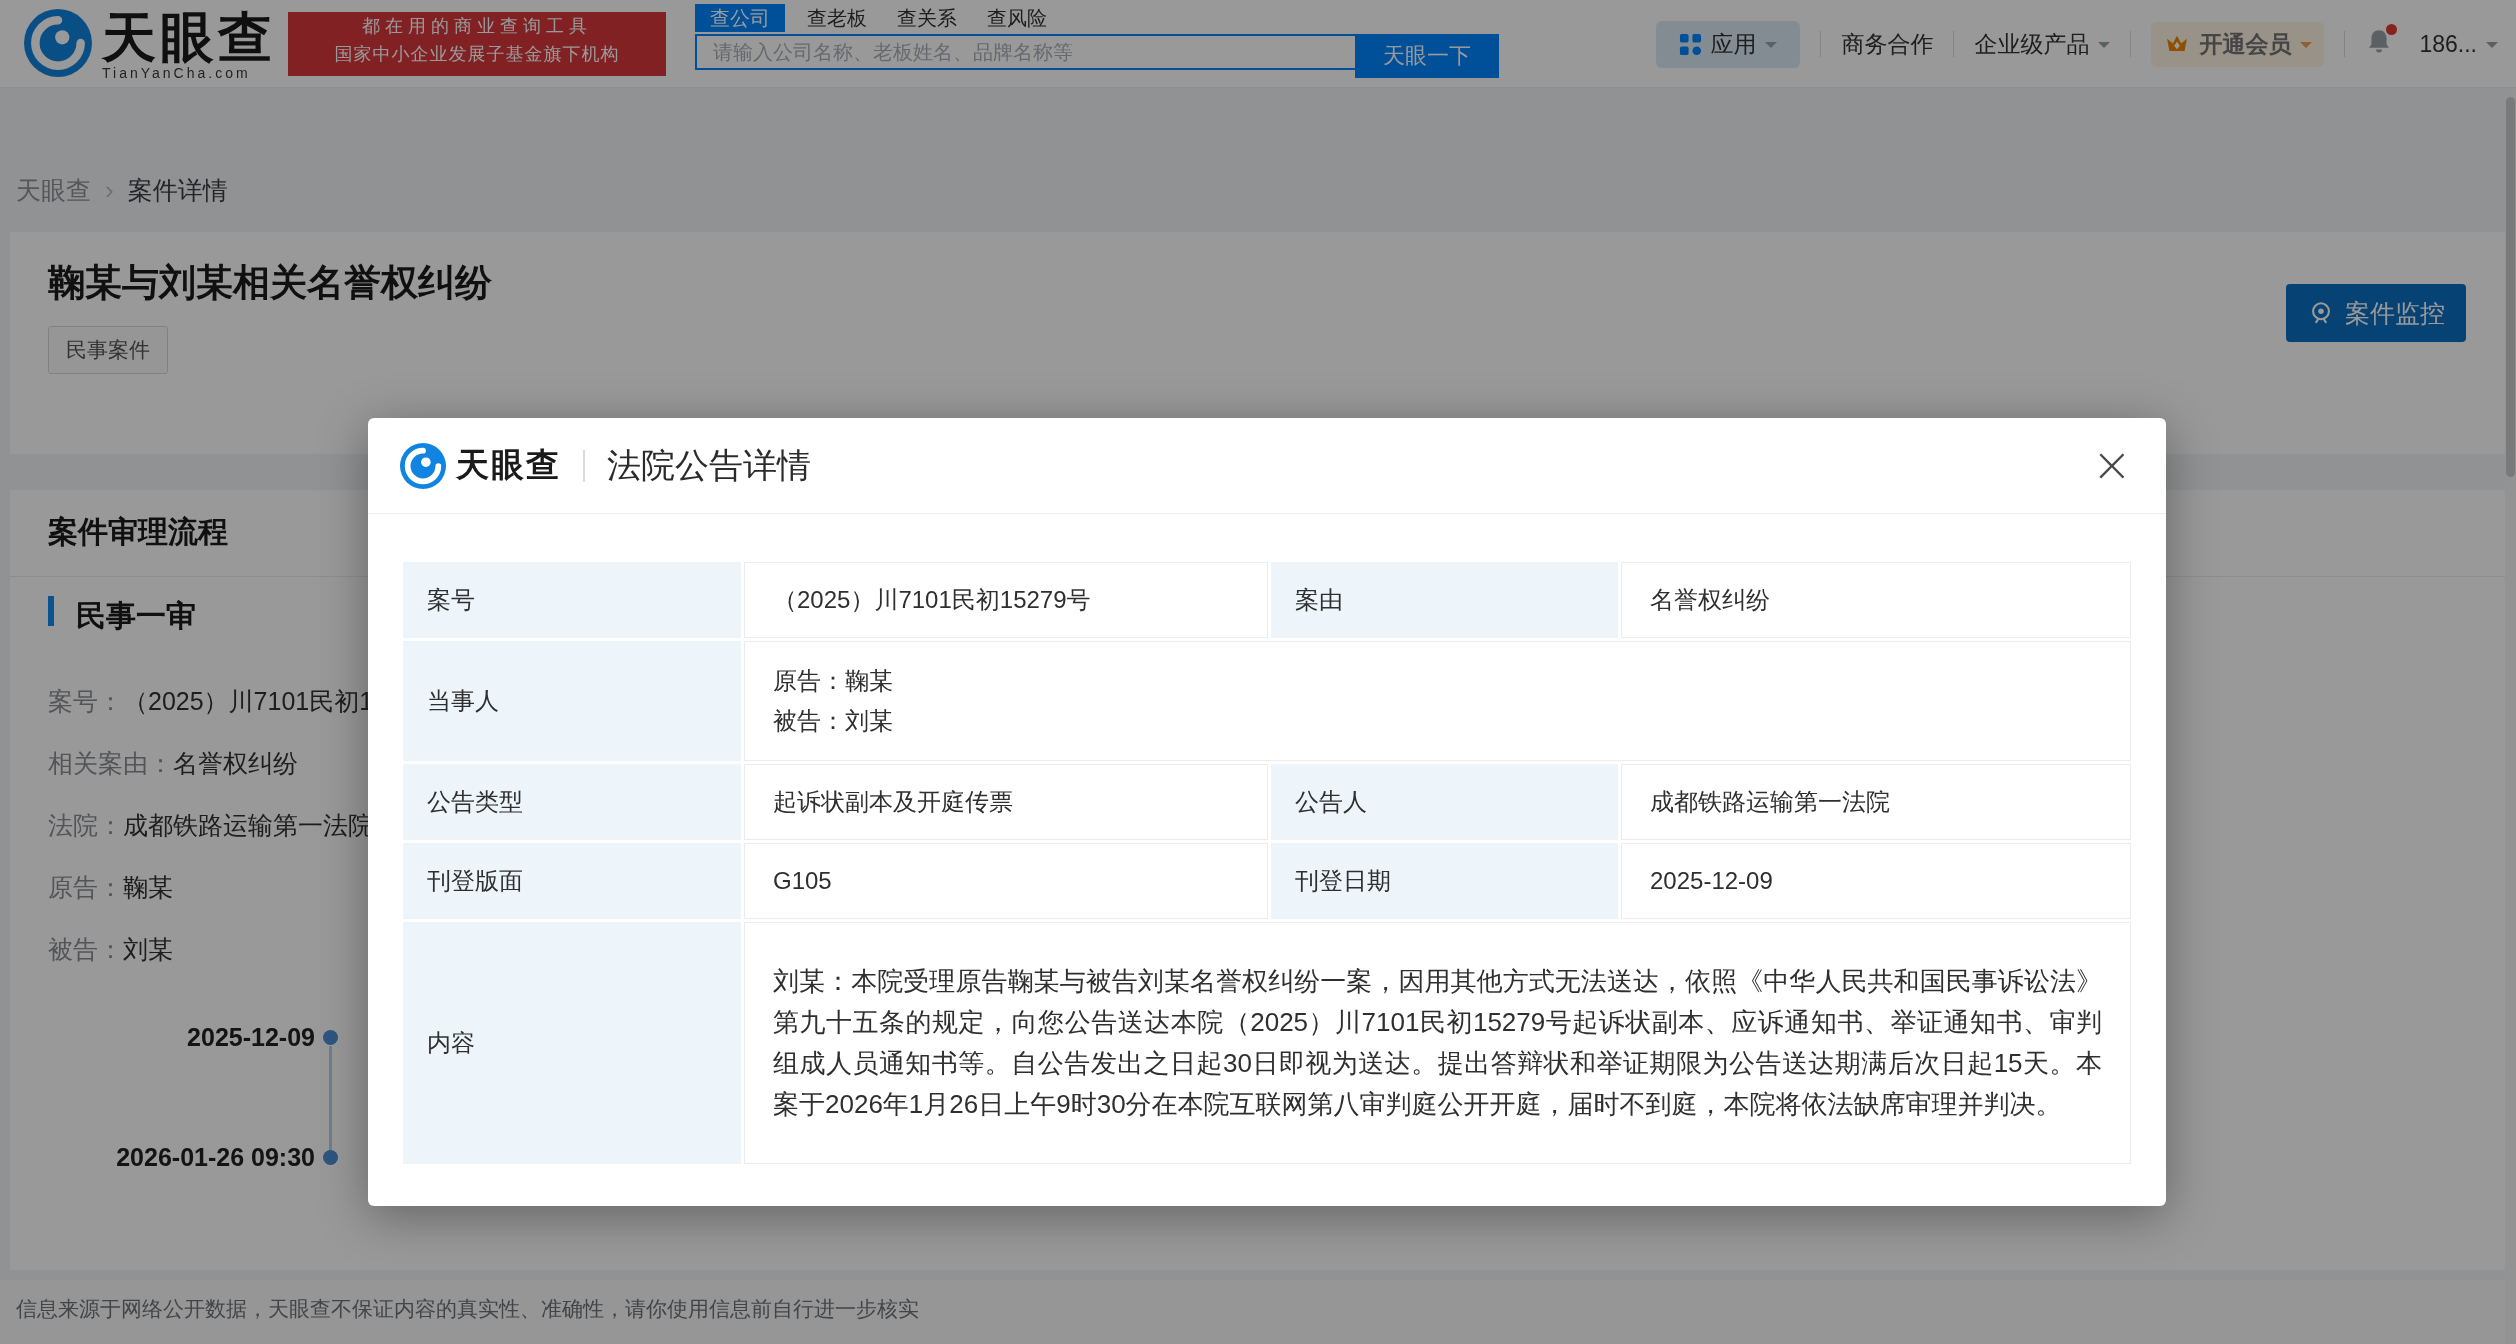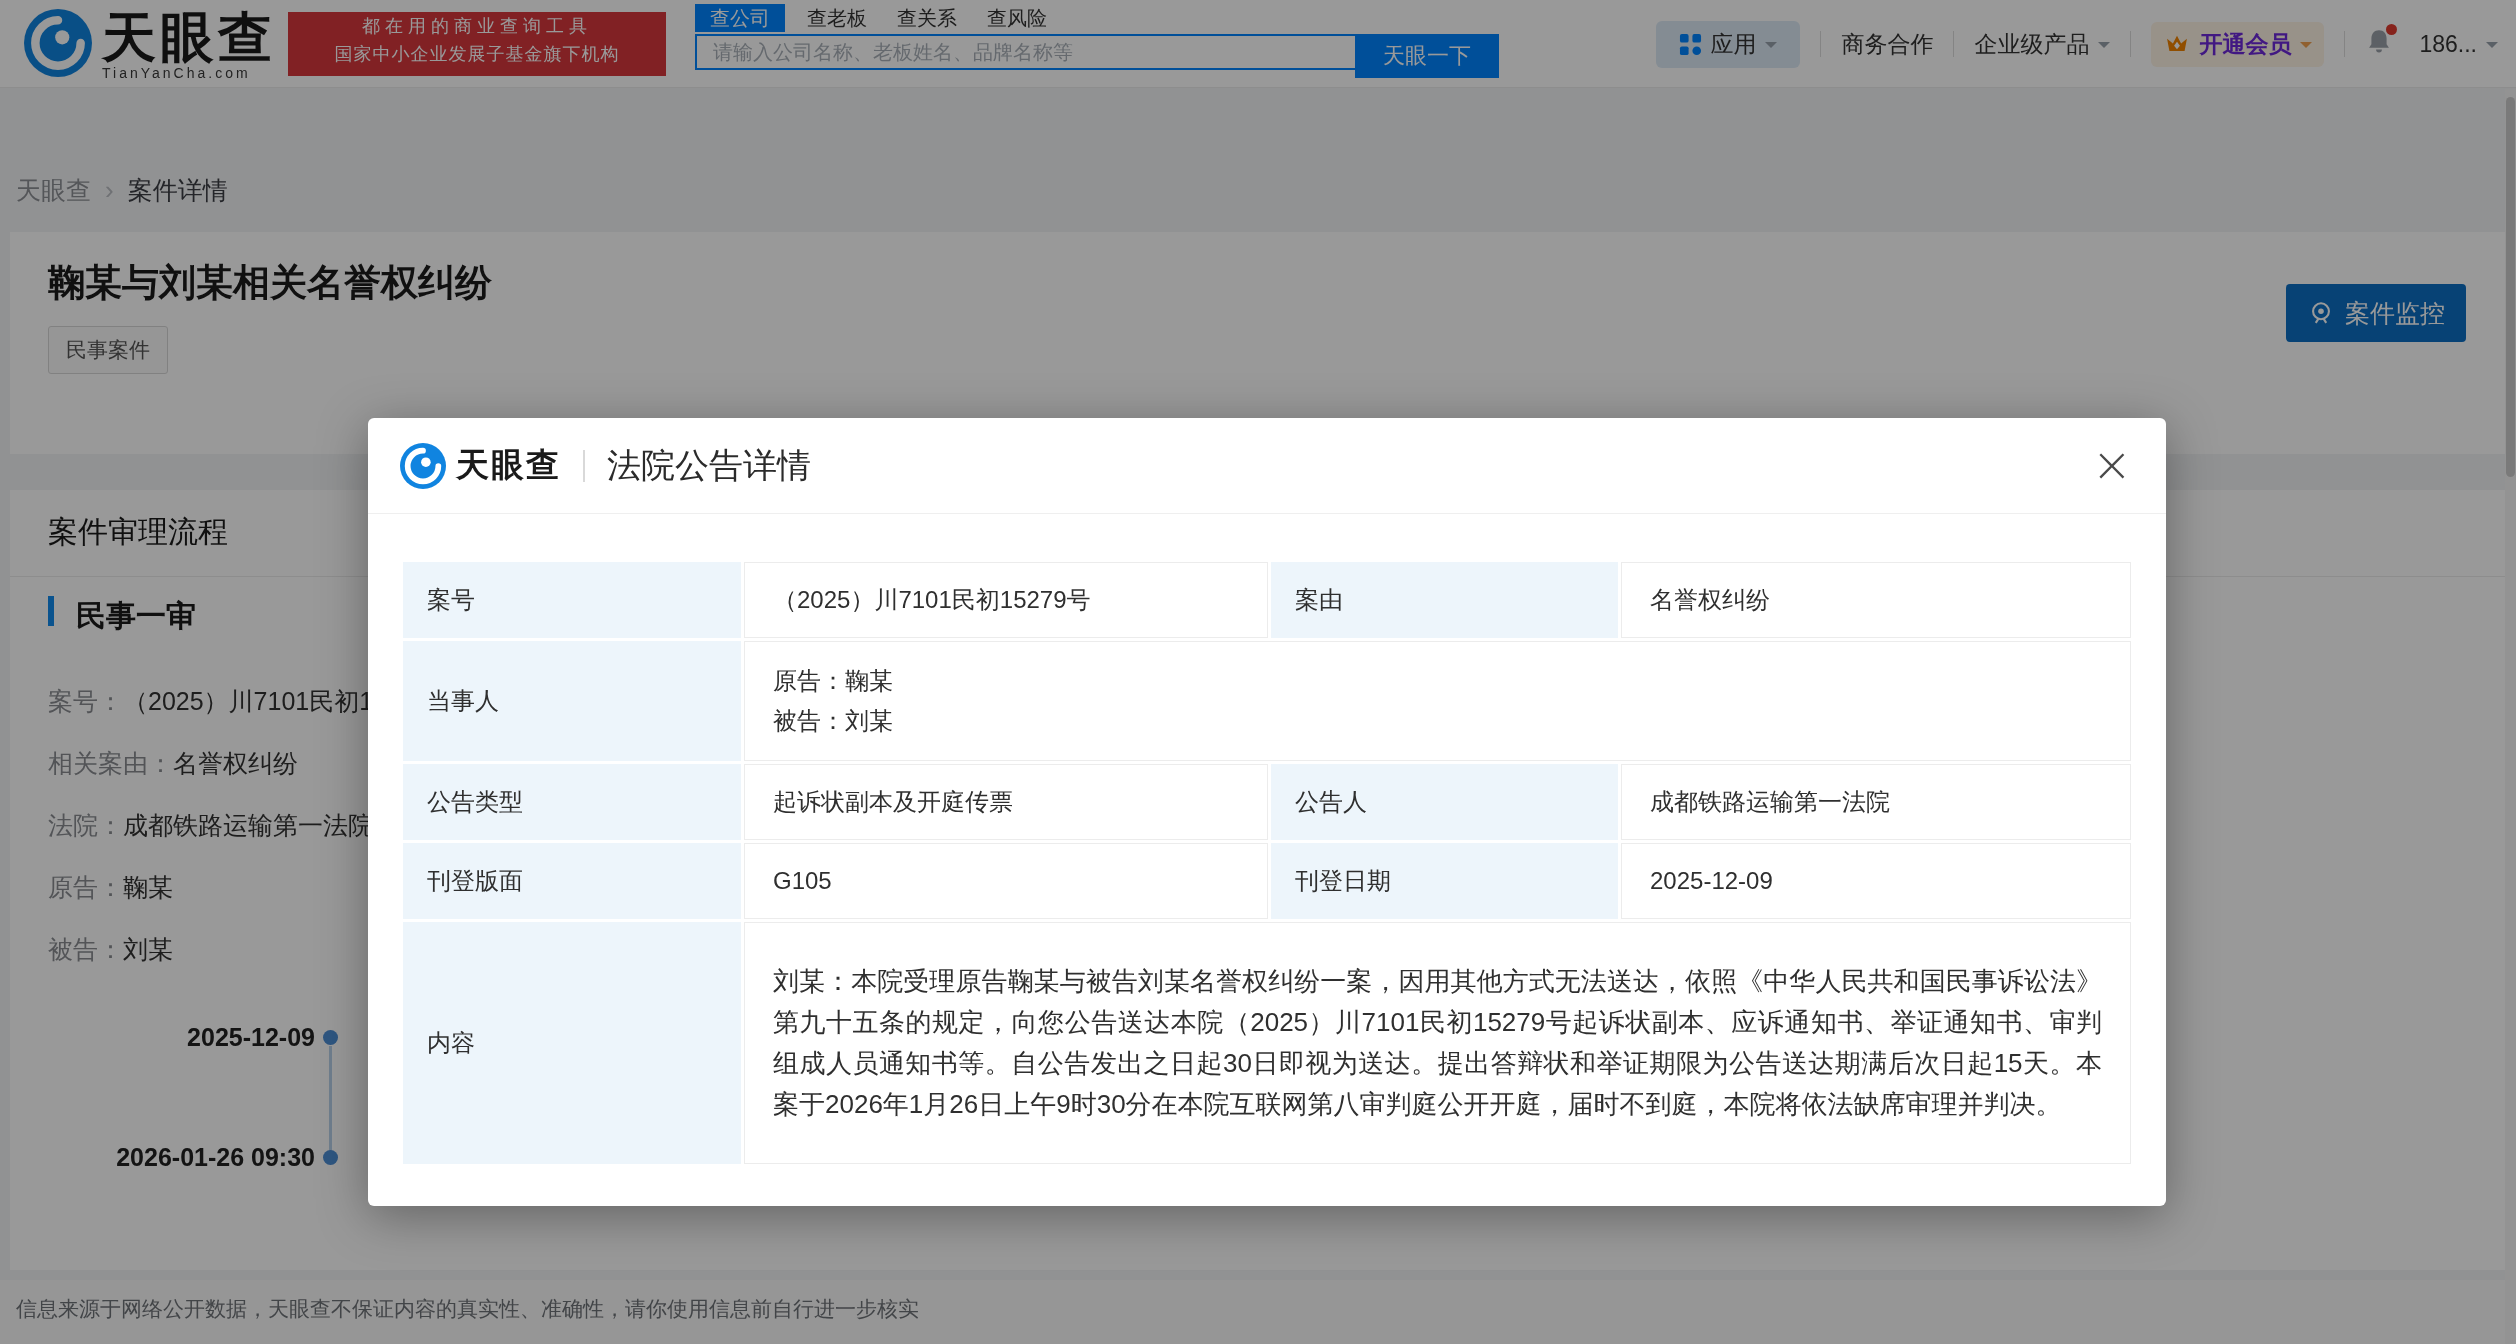--- a/index.html
+++ b/index.html
@@ -26,41 +26,41 @@
   .search-input { width:660px; height:36px; border:2px solid #0084ff; border-right:none; padding:0 16px; font-size:20px; color:#333; background:#fff; outline:none; }
   .search-input::placeholder { color:#a9b0b8; }
   .search-btn { width:144px; height:44px; background:#0084ff; color:#fff; border:none; font-size:22px; cursor:pointer; }
 
   .hnav { position:absolute; right:18px; top:0; height:88px; display:flex; align-items:center; }
   .hnav-item { display:flex; align-items:center; font-size:23px; color:#333; cursor:pointer; white-space:nowrap; }
   .apps { background:#dcE9f6; border-radius:6px; padding:8px 23px; }
   .apps .txt { margin-left:8px; }
   .caret { width:0; height:0; border:6px solid transparent; border-top-color:#97a0aa; margin-left:9px; margin-top:7px; }
   .vdiv { width:1px; height:26px; background:#ddd; margin:0 20px; }
-  .vip { color:#6d28d9; background:#fdf3e5; border-radius:6px; padding:7px 12px; }
+  .vip { color:#737373; background:#fdf3e5; border-radius:6px; padding:7px 12px; }
   .vip .txt { margin-left:8px; font-weight:bold; }
   .bell-wrap { position:relative; margin-right:26px; cursor:pointer; }
   .bell-dot { position:absolute; top:-4px; right:-4px; width:11px; height:11px; border-radius:50%; background:#e03b30; }
 
   
   .breadcrumb { position:absolute; left:16px; top:174px; font-size:25px; display:flex; align-items:center; z-index:1; }
   .crumb-home { color:#8d9095; cursor:pointer; }
   .crumb-sep { color:#b9bcc1; margin:0 14px; font-size:26px; }
   .crumb-cur { color:#3c3f45; }
 
   
   .title-card { position:absolute; left:10px; right:10px; top:232px; height:222px; background:#fff; z-index:1; }
   .case-title { position:absolute; left:38px; top:26px; font-size:37px; font-weight:bold; color:#1c1c1c; }
   .case-tag { position:absolute; left:38px; top:94px; font-size:21px; color:#555; border:1px solid #d8d8d8; background:#fafafa; border-radius:3px; padding:9px 17px; }
   .monitor-btn { position:absolute; right:40px; top:52px; width:180px; height:58px; background:#0c6fc4; border:none; border-radius:4px; color:#fff; font-size:25px; display:flex; align-items:center; justify-content:center; cursor:pointer; }
   .monitor-btn svg { margin-right:10px; }
 
   
   .content-card { position:absolute; left:10px; right:10px; top:490px; height:780px; background:#fff; z-index:1; }
-  .section-title { position:absolute; left:38px; top:22px; font-size:30px; font-weight:normal; color:#1c1c1c; }
+  .section-title { position:absolute; left:38px; top:22px; font-size:30px; font-weight:bold; color:#1c1c1c; }
   .sec-divider { position:absolute; left:0; right:0; top:86px; height:1px; background:#ececec; }
   .stage { position:absolute; left:38px; top:106px; display:flex; align-items:flex-start; }
   .stage-bar { width:6px; height:30px; background:#128bed; }
   .stage-label { font-size:30px; font-weight:bold; color:#1c1c1c; margin-left:22px; }
   .fields { position:absolute; left:38px; top:180px; }
   .field-row { height:62px; line-height:62px; font-size:25px; white-space:nowrap; }
   .field-label { color:#8a8d92; }
   .field-value { color:#333; }
   .tl-date { position:absolute; left:0; width:305px; text-align:right; font-size:25px; font-weight:600; color:#222; }
   .tl-dot { position:absolute; width:15px; height:15px; border-radius:50%; background:#4d8fd6; }

